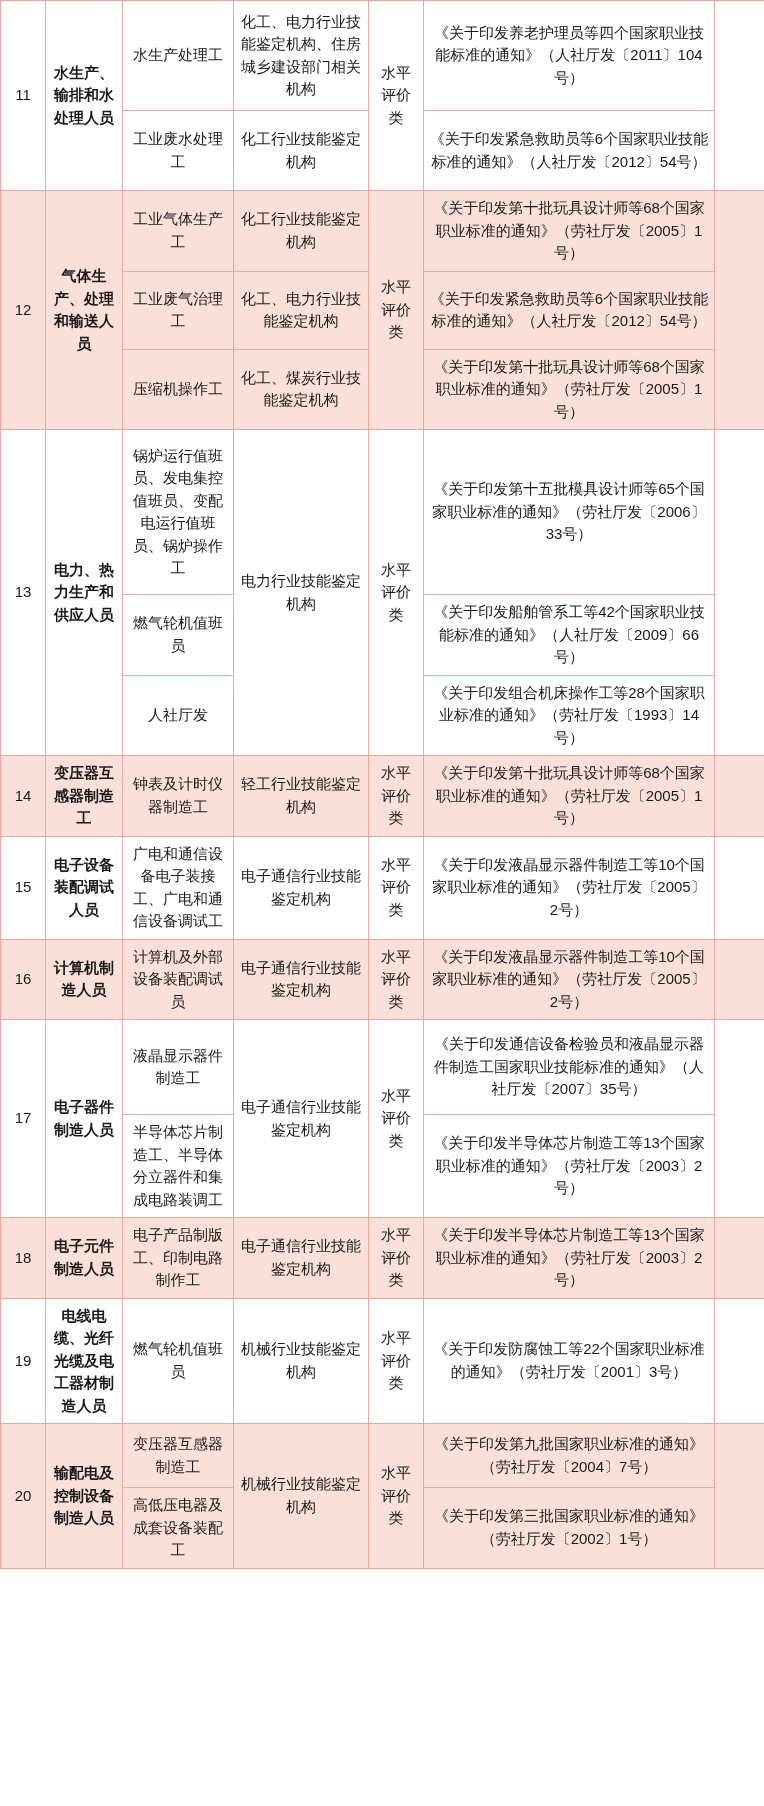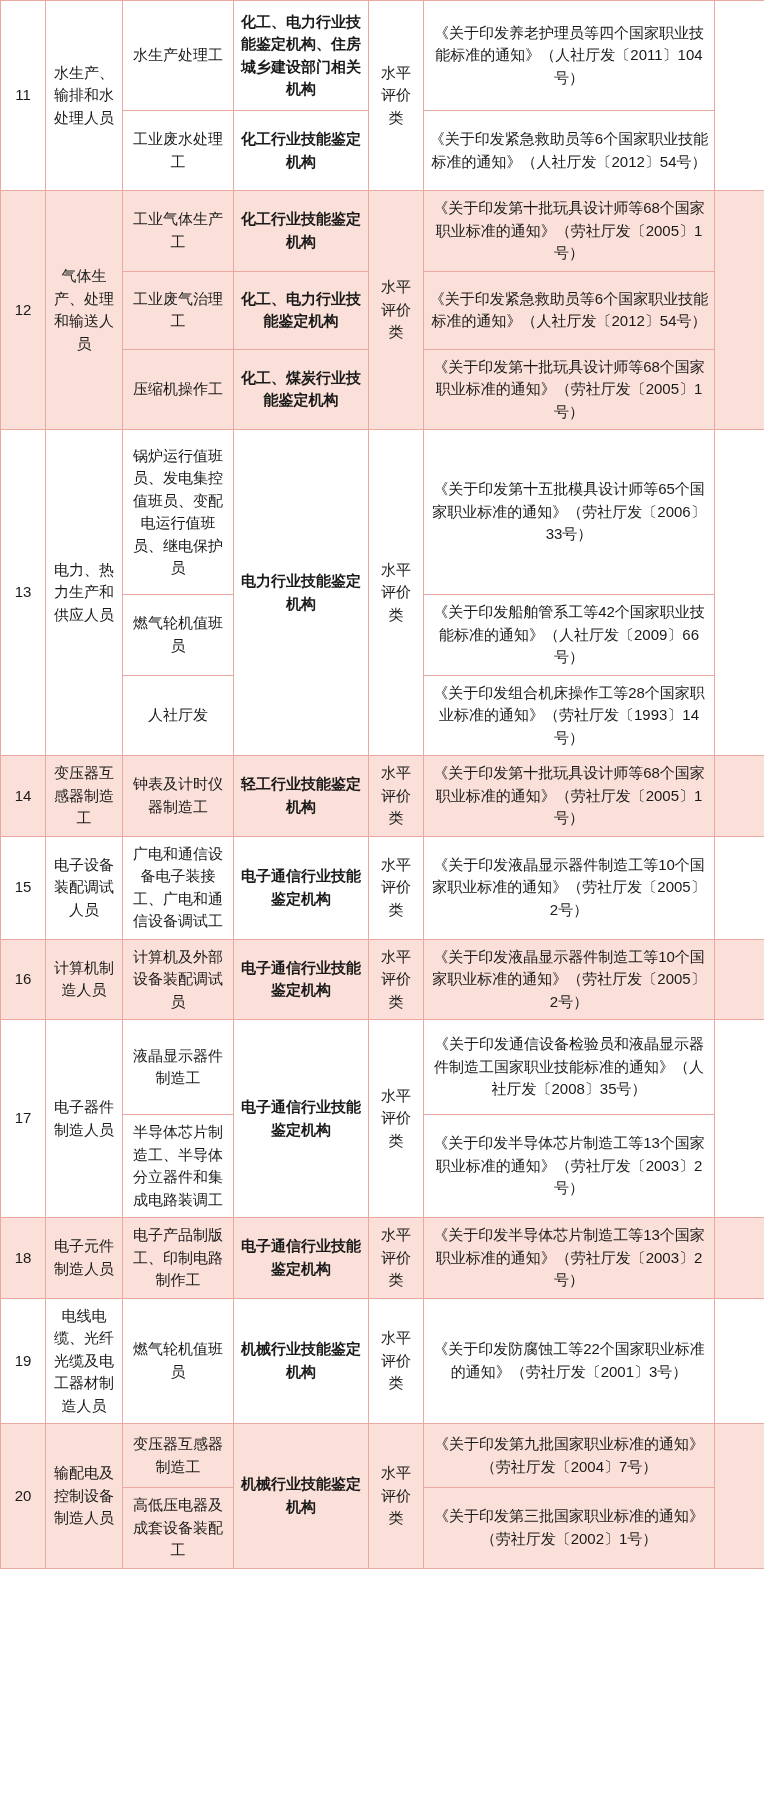--- a/index.html
+++ b/index.html
@@ -20,23 +20,23 @@
     border: 1px solid #e9a9a0;
     vertical-align: middle;
     text-align: center;
     font-size: 15px;
     line-height: 1.5;
     color: #1a1a1a;
     padding: 6px 5px;
     word-break: break-all;
   }
   td.c-num   { width: 34px;  font-size: 15px; margin-left: 19px; }
-  td.c-cat   { width: 66px;  }
+  td.c-cat   { width: 66px; font-weight: bold;  }
   td.c-occ   { width: 100px; margin-left: 23px; }
-  td.c-org   { width: 124px; font-weight: bold; }
+  td.c-org   { width: 124px; }
   td.c-type  { width: 44px;  }
   td.c-doc   { width: 280px; text-align: left; padding-left: 10px; padding-right: 10px; }
   td.c-note  { width: 76px;  }
   tr.band-white td { background: #ffffff; }
   tr.band-pink  td { background: #fae0d8; }
 </style>
 </head>
 <body>
 
 <table id="occupation-table">
@@ -70,21 +70,21 @@
         <td class="c-doc">《关于印发紧急救助员等6个国家职业技能标准的通知》（人社厅发〔2012〕54号）</td>
       </tr>
       <tr class="band-pink" style="height: 78px;">
         <td class="c-occ">压缩机操作工</td>
         <td class="c-org">化工、煤炭行业技能鉴定机构</td>
         <td class="c-doc">《关于印发第十批玩具设计师等68个国家职业标准的通知》（劳社厅发〔2005〕1号）</td>
       </tr>
       <tr class="band-white" style="height: 165px;">
         <td class="c-num" rowspan="3">13</td>
         <td class="c-cat" rowspan="3">电力、热力生产和供应人员</td>
-        <td class="c-occ">锅炉运行值班员、发电集控值班员、变配电运行值班员、继电保护员</td>
+        <td class="c-occ">锅炉运行值班员、发电集控值班员、变配电运行值班员、锅炉操作工</td>
         <td class="c-org" rowspan="3">电力行业技能鉴定机构</td>
         <td class="c-type" rowspan="3">水平评价类</td>
         <td class="c-doc">《关于印发第十五批模具设计师等65个国家职业标准的通知》（劳社厅发〔2006〕33号）</td>
         <td class="c-note" rowspan="3"></td>
       </tr>
       <tr class="band-white" style="height: 72px;">
         <td class="c-occ">燃气轮机值班员</td>
         <td class="c-doc">《关于印发船舶管系工等42个国家职业技能标准的通知》（人社厅发〔2009〕66号）</td>
       </tr>
       <tr class="band-white" style="height: 80px;">
@@ -117,21 +117,21 @@
         <td class="c-type" rowspan="1">水平评价类</td>
         <td class="c-doc">《关于印发液晶显示器件制造工等10个国家职业标准的通知》（劳社厅发〔2005〕2号）</td>
         <td class="c-note" rowspan="1"></td>
       </tr>
       <tr class="band-white" style="height: 95px;">
         <td class="c-num" rowspan="2">17</td>
         <td class="c-cat" rowspan="2">电子器件制造人员</td>
         <td class="c-occ">液晶显示器件制造工</td>
         <td class="c-org" rowspan="2">电子通信行业技能鉴定机构</td>
         <td class="c-type" rowspan="2">水平评价类</td>
-        <td class="c-doc">《关于印发通信设备检验员和液晶显示器件制造工国家职业技能标准的通知》（人社厅发〔2008〕35号）</td>
+        <td class="c-doc">《关于印发通信设备检验员和液晶显示器件制造工国家职业技能标准的通知》（人社厅发〔2007〕35号）</td>
         <td class="c-note" rowspan="2"></td>
       </tr>
       <tr class="band-white" style="height: 100px;">
         <td class="c-occ">半导体芯片制造工、半导体分立器件和集成电路装调工</td>
         <td class="c-doc">《关于印发半导体芯片制造工等13个国家职业标准的通知》（劳社厅发〔2003〕2号）</td>
       </tr>
       <tr class="band-pink" style="height: 72px;">
         <td class="c-num" rowspan="1">18</td>
         <td class="c-cat" rowspan="1">电子元件制造人员</td>
         <td class="c-occ">电子产品制版工、印制电路制作工</td>

